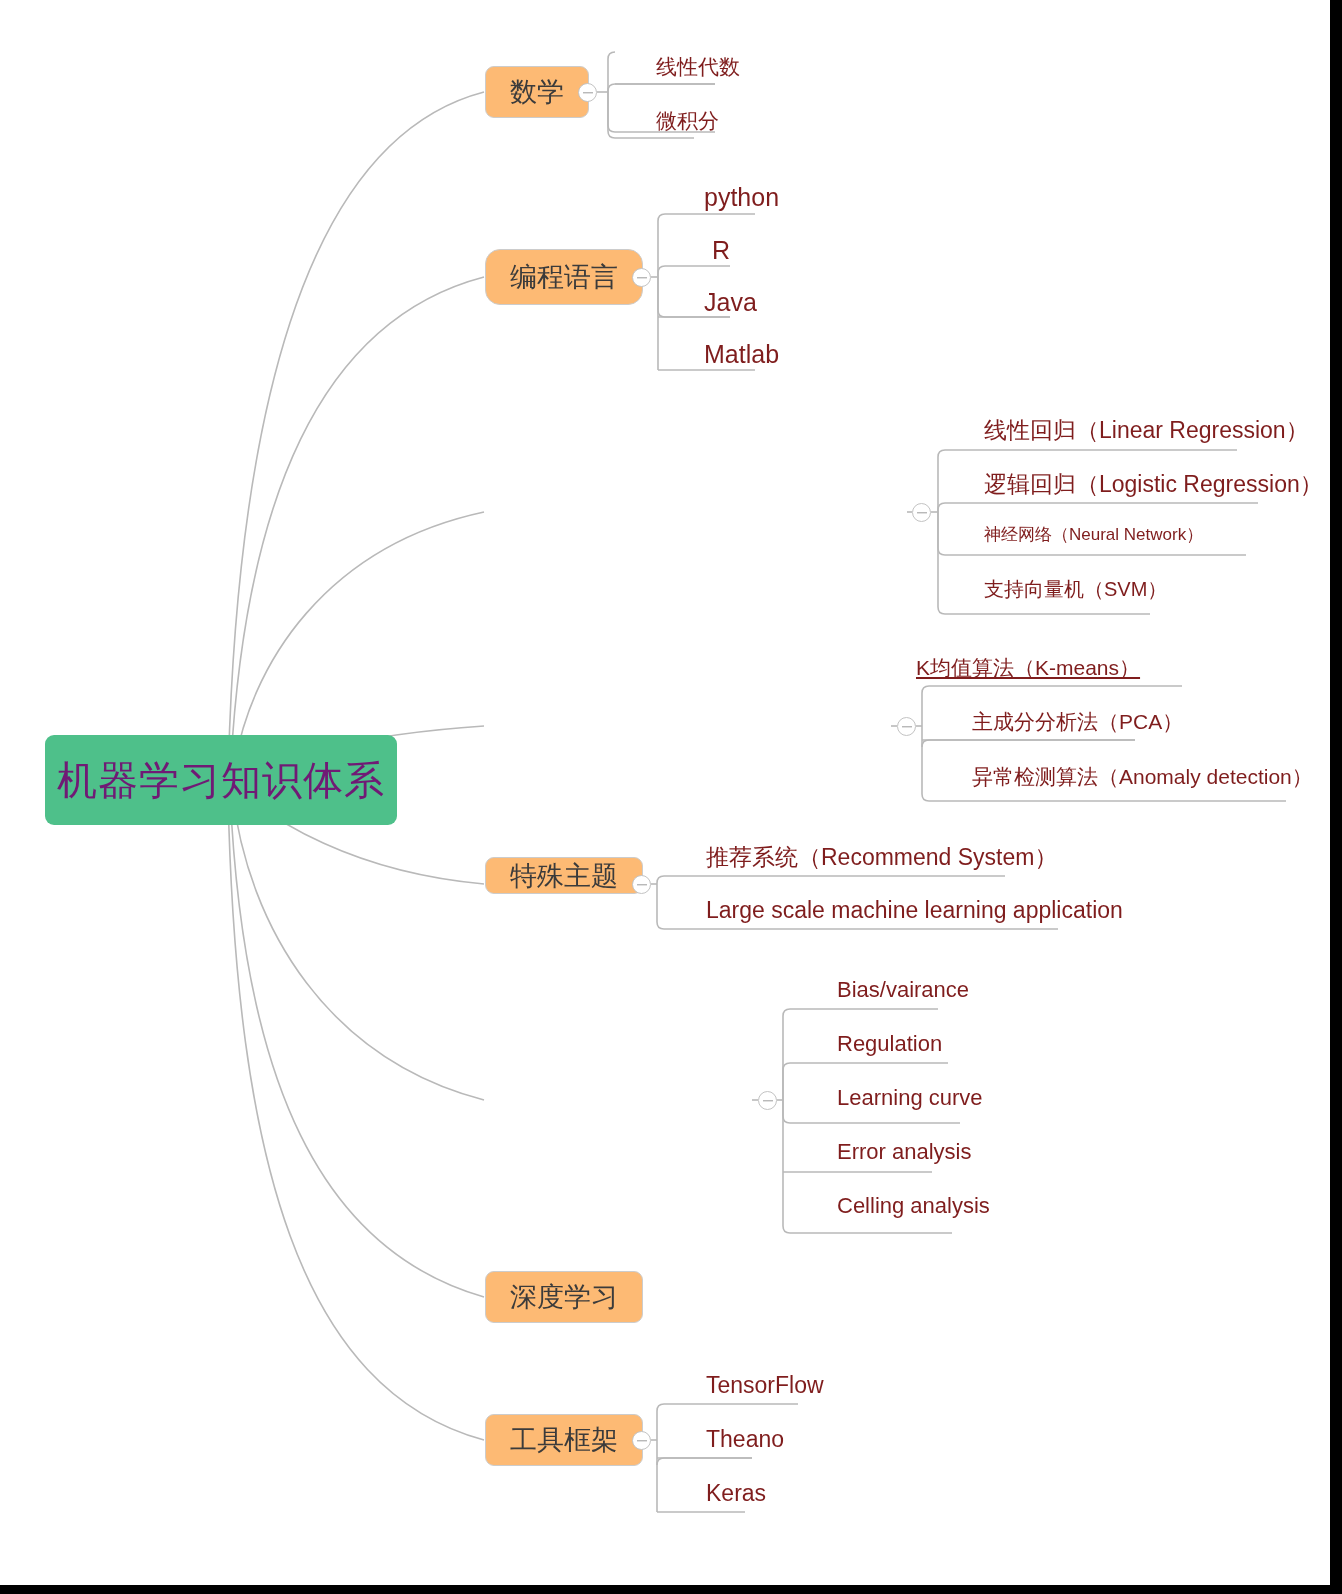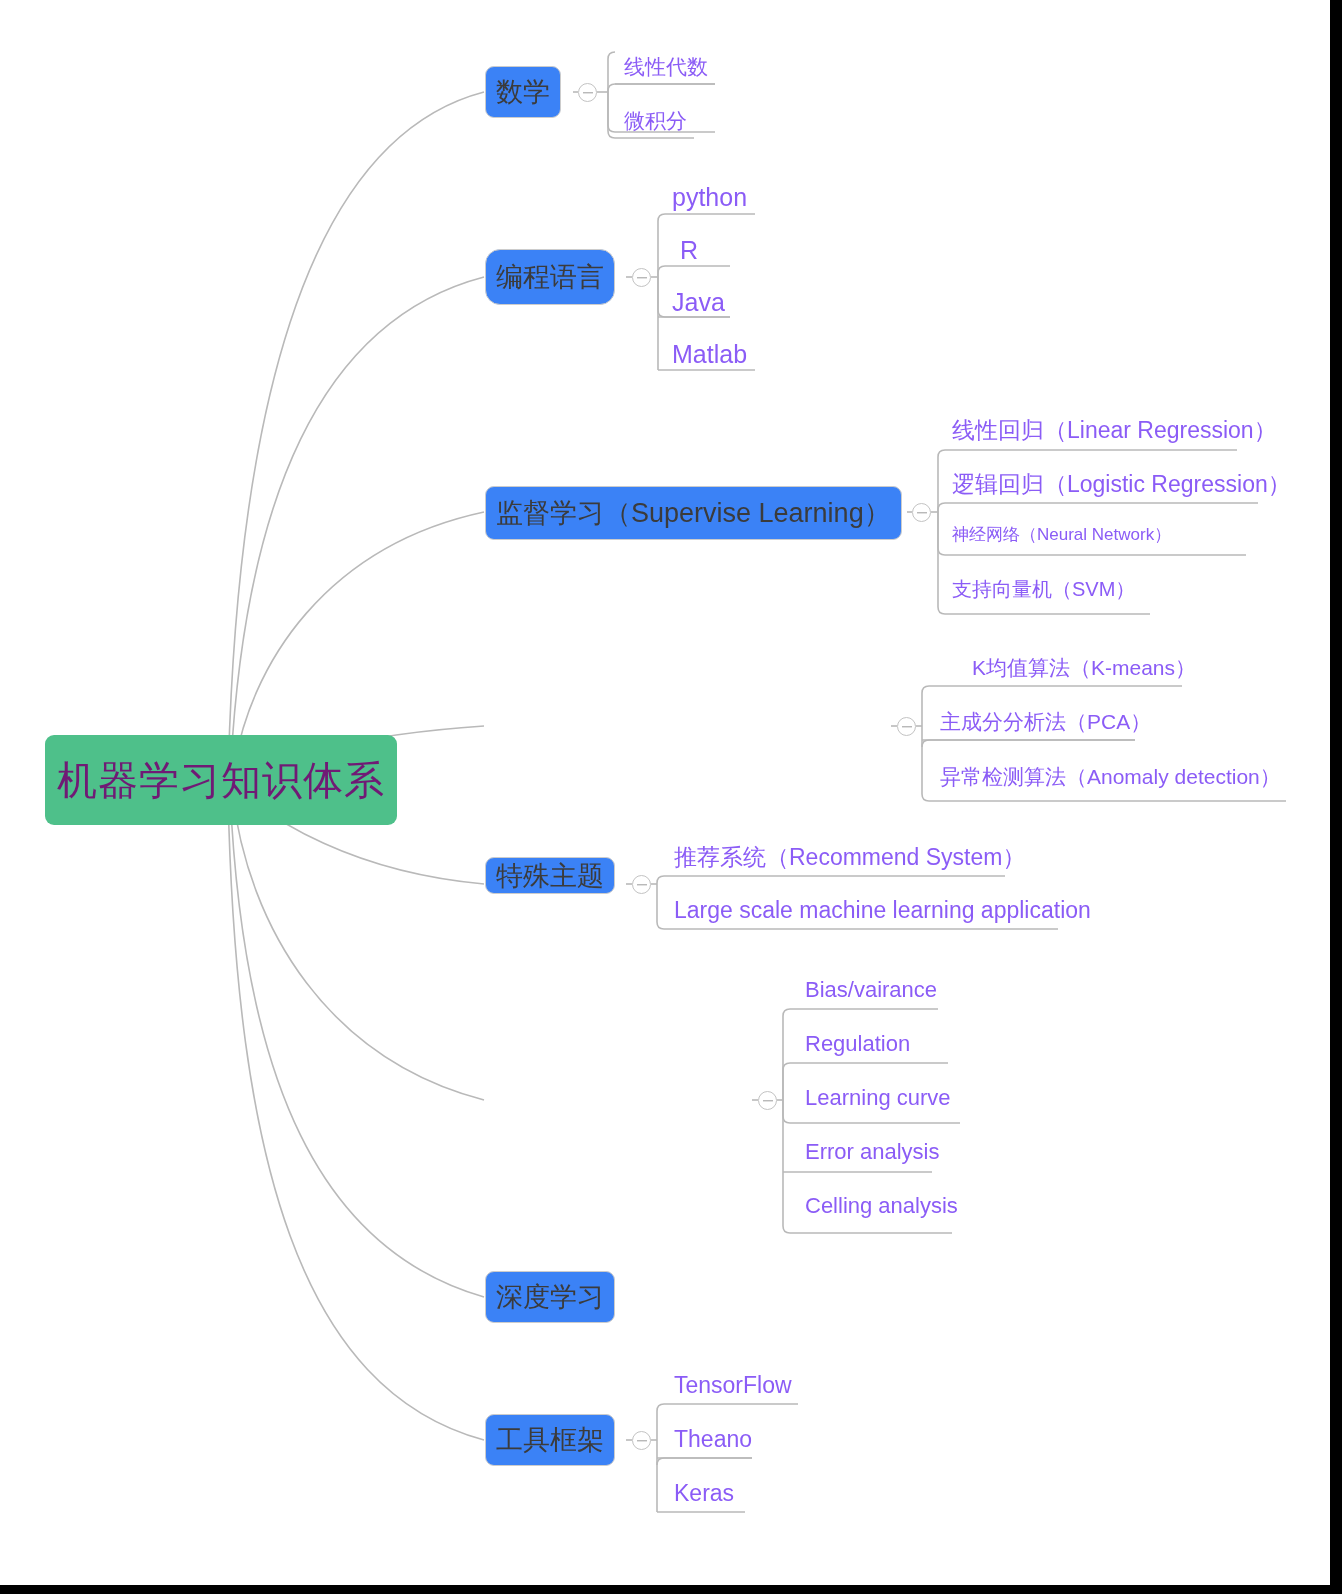--- a/index.html
+++ b/index.html
@@ -33,35 +33,36 @@
     white-space:nowrap;
   }
 
   
   .branch-node{
     position:absolute;
     display:flex;align-items:center;
     box-sizing:border-box;
     border:1.4px solid #cccccc;
     border-radius:9px;
-    background:#3b82f6;
-    padding:0 10px;
+    background:#fdba74;
+    padding:0 24px;
     white-space:nowrap;
     color:#3b3b3b;
   }
   .branch-node .zh{font-size:27px;}
   .branch-node .en{font-size:27px;}
   .branch-node .en-sm{font-size:21px;}
 
   
   .leaf-node{
     position:absolute;
     white-space:nowrap;
-    color:#8b5cf6;
+    color:#7f1d1d;
     line-height:1;
+    margin-left:32px;
   }
 
   
   .toggle{
     position:absolute;
     width:19px;height:19px;
     border:1.4px solid #c3c3c3;
     border-radius:50%;
     background:#ffffff;
     box-sizing:border-box;
@@ -160,39 +161,36 @@
   <div class="leaf-node" style="left:680px;top:238px;font-size:25px;">
     <span>R</span>
   </div>
   <div class="leaf-node" style="left:672px;top:290px;font-size:25px;">
     <span>Java</span>
   </div>
   <div class="leaf-node" style="left:672px;top:342px;font-size:25px;">
     <span>Matlab</span>
   </div>
 
-  <div class="branch-node" style="left:485px;top:486px;height:54px;">
-    <span class="en">监督学习（Supervise Learning）</span>
-  </div>
   <div class="toggle" style="left:912px;top:503px;"></div>
   <div class="leaf-node" style="left:952px;top:419px;font-size:23px;">
     <span>线性回归（Linear Regression）</span>
   </div>
   <div class="leaf-node" style="left:952px;top:473px;font-size:23px;">
     <span>逻辑回归（Logistic Regression）</span>
   </div>
   <div class="leaf-node" style="left:952px;top:526px;font-size:17px;">
     <span>神经网络（Neural Network）</span>
   </div>
   <div class="leaf-node" style="left:952px;top:579px;font-size:20px;">
     <span>支持向量机（SVM）</span>
   </div>
 
   <div class="toggle" style="left:897px;top:717px;"></div>
-  <div class="leaf-node" style="left:972px;top:657px;font-size:21px;">
+  <div class="leaf-node" style="left:884px;top:657px;font-size:21px;text-decoration:underline;">
     <span>K均值算法（K-means）</span>
   </div>
   <div class="leaf-node" style="left:940px;top:711px;font-size:21px;">
     <span>主成分分析法（PCA）</span>
   </div>
   <div class="leaf-node" style="left:940px;top:766px;font-size:21px;">
     <span>异常检测算法（Anomaly detection）</span>
   </div>
 
   <div class="branch-node" style="left:485px;top:857px;height:37px;">

